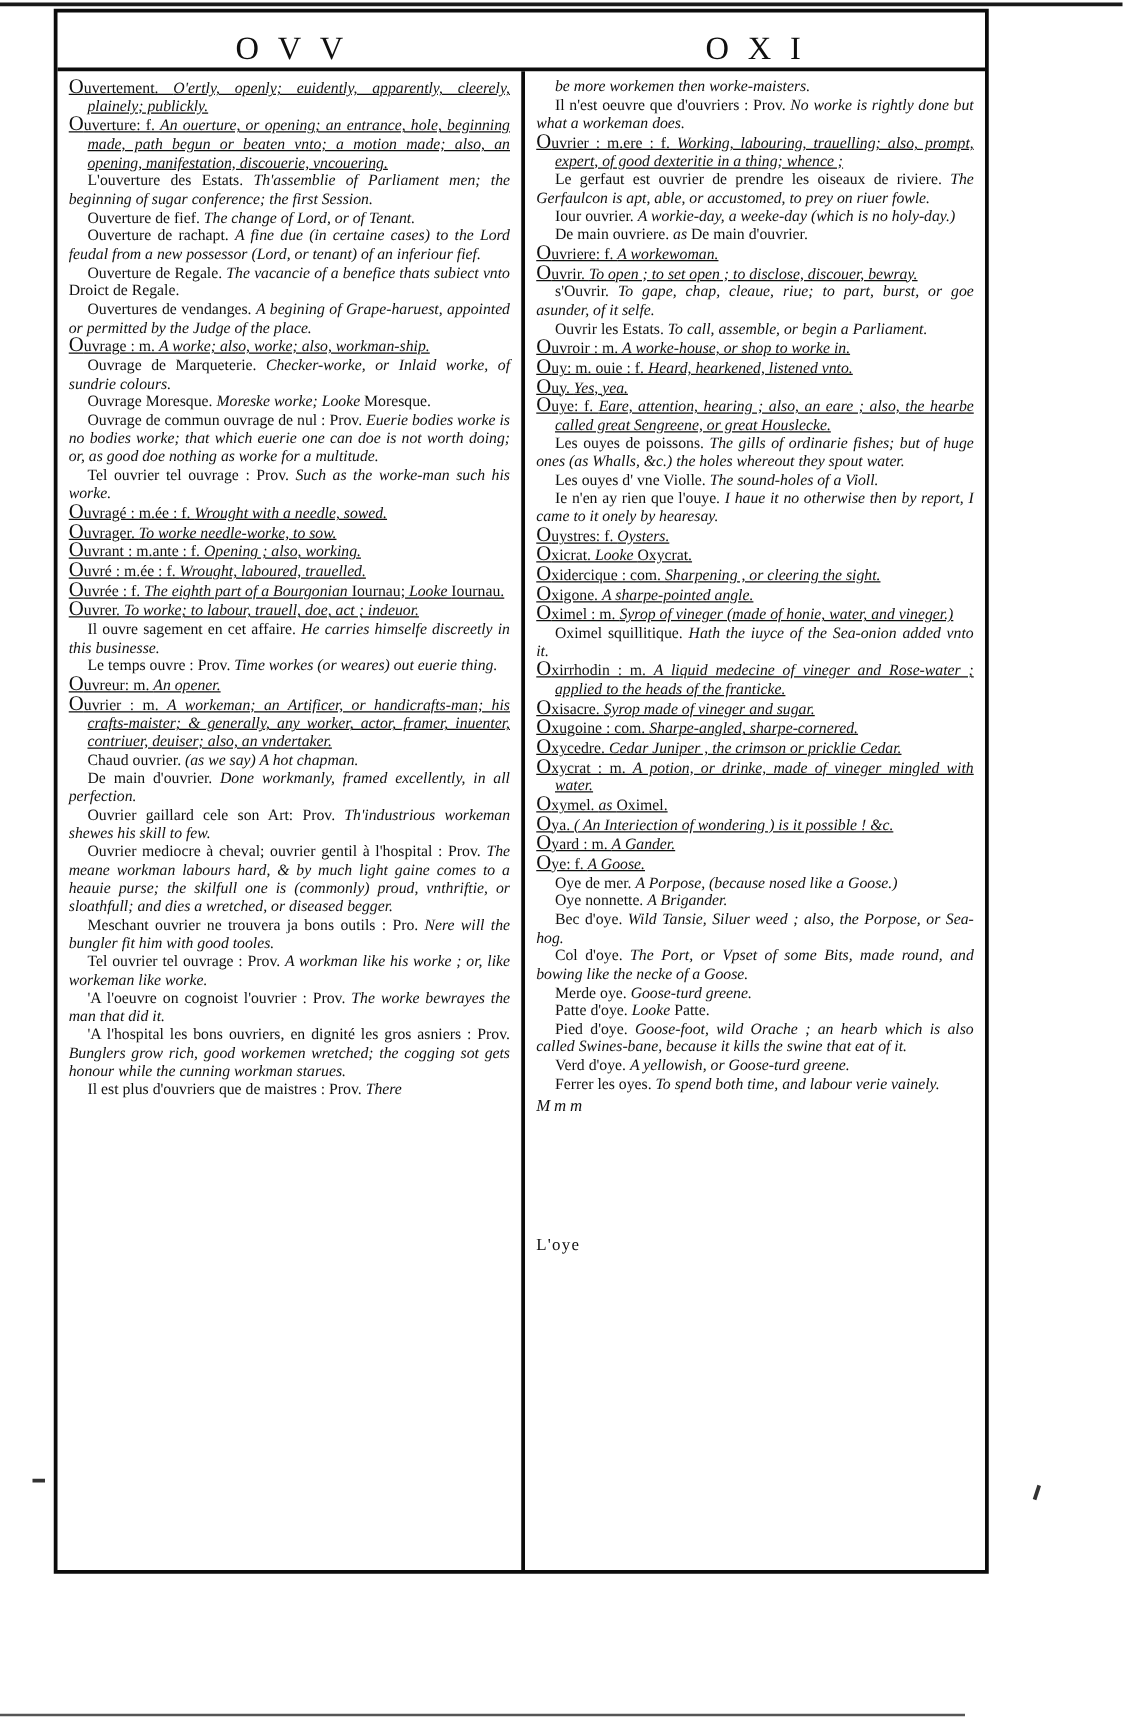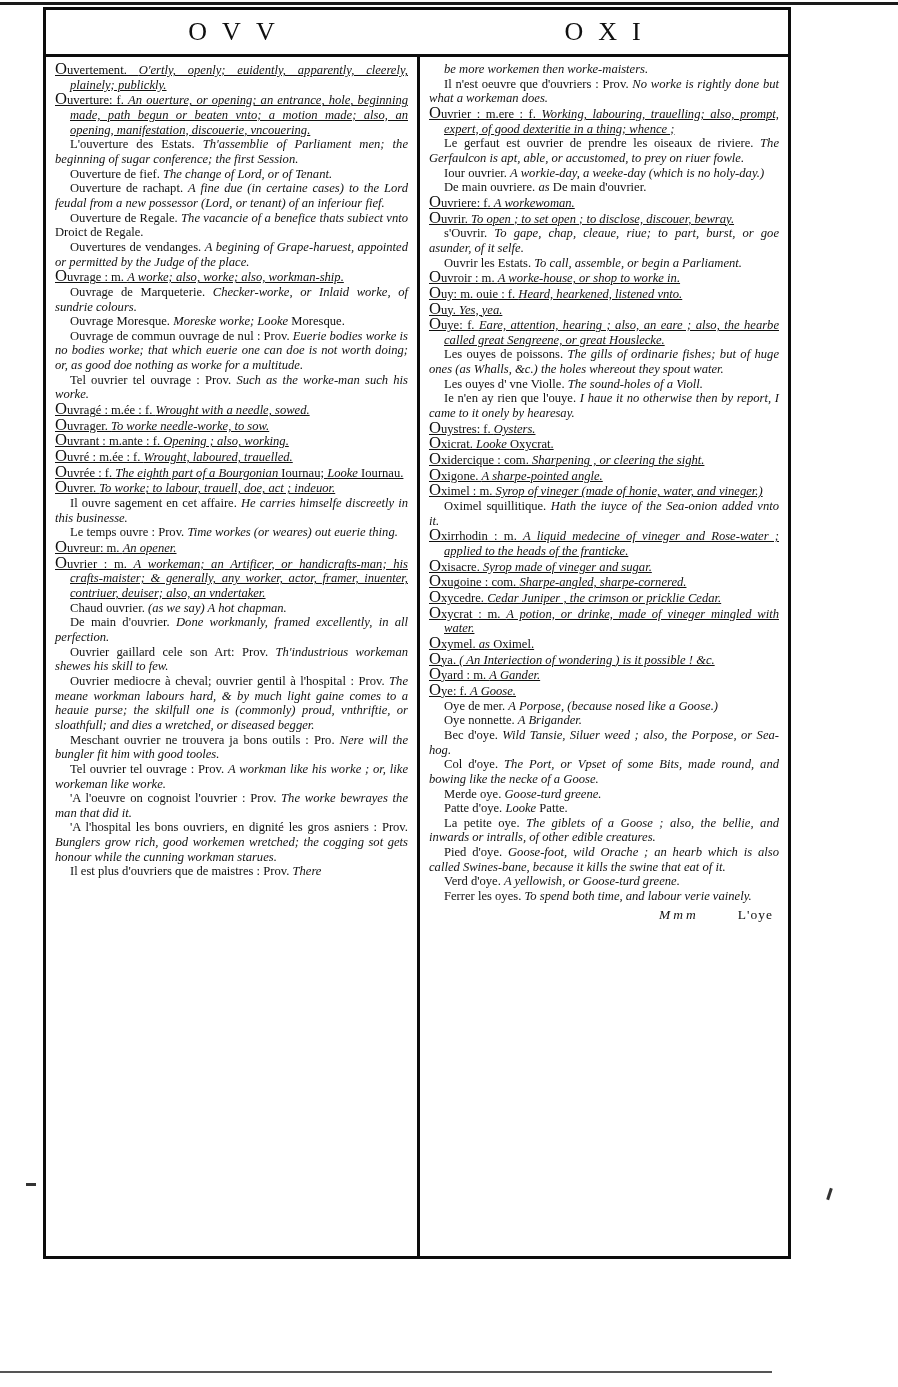--- a/index.html
+++ b/index.html
@@ -6,34 +6,34 @@
   body{width:898px;height:1387px;position:relative;overflow:hidden;
        font-family:"Liberation Serif","DejaVu Serif",serif;color:#101010;}
   .scan-line-top{position:absolute;left:0;top:2px;width:898px;height:3px;background:#1a1a1a;}
   .scan-line-bottom{position:absolute;left:0;top:1371px;width:772px;height:2px;background:#555;}
   .speck{position:absolute;background:#333;}
   .speck-a{left:26px;top:1183px;width:10px;height:3px;}
   .speck-b{left:828px;top:1188px;width:3px;height:12px;transform:rotate(18deg);}
   .frame{position:absolute;left:43px;top:7px;width:748px;height:1252px;
          border:3px solid #0c0c0c;box-sizing:border-box;background:#fff;}
   .hdr{display:flex;height:47px;border-bottom:3px solid #0c0c0c;box-sizing:border-box;
-       align-items:center;}
+       align-items:flex-end;}
   .hdr-cell{width:50%;text-align:center;font-size:26px;letter-spacing:15px;
             text-indent:15px;font-weight:500;}
   .cols{display:flex;height:1199px;}
   .col{width:50%;box-sizing:border-box;padding:5px 9px 0 9px;overflow:hidden;}
   .col-right{border-left:3px solid #0c0c0c;}
   p.entry,p.sub{margin:0;font-size:12.6px;line-height:14.65px;text-align:justify;}
   p.entry{padding-left:15px;text-indent:-15px;text-decoration:underline;}
   p.sub{text-indent:15px;}
   p.entry::first-letter{font-size:1.32em;}
   .rm{font-style:normal;}
   .it{font-style:italic;}
   .sigrow{display:flex;justify-content:flex-end;margin-top:3px;padding-right:6px;
-          font-size:13.5px;gap:39px;}
+          font-size:13.5px;gap:95px;flex-direction:column;}
   .sig{font-style:italic;letter-spacing:3px;}
   .catch{font-style:normal;letter-spacing:1px;}
 </style>
 </head>
 <body>
 
 <div class="scan-line-top"></div>
 <div class="speck speck-a"></div>
 <div class="speck speck-b"></div>
 
@@ -109,21 +109,20 @@
         <p class="entry"><span class="rm">Oxymel. </span><span class="it">as </span><span class="rm">Oximel.</span></p>
         <p class="entry"><span class="rm">Oya. </span><span class="it">( An Interiection of wondering ) is it possible ! &amp;c.</span></p>
         <p class="entry"><span class="rm">Oyard : m. </span><span class="it">A Gander.</span></p>
         <p class="entry"><span class="rm">Oye: f. </span><span class="it">A Goose.</span></p>
         <p class="sub"><span class="rm">Oye de mer. </span><span class="it">A Porpose, (because nosed like a Goose.)</span></p>
         <p class="sub"><span class="rm">Oye nonnette. </span><span class="it">A Brigander.</span></p>
         <p class="sub"><span class="rm">Bec d'oye. </span><span class="it">Wild Tansie, Siluer weed ; also, the Porpose, or Sea-hog.</span></p>
         <p class="sub"><span class="rm">Col d'oye. </span><span class="it">The Port, or Vpset of some Bits, made round, and bowing like the necke of a Goose.</span></p>
         <p class="sub"><span class="rm">Merde oye. </span><span class="it">Goose-turd greene.</span></p>
         <p class="sub"><span class="rm">Patte d'oye. </span><span class="it">Looke </span><span class="rm">Patte.</span></p>
-        <p class="sub"><span class="rm">La petite oye. </span><span class="it">The giblets of a Goose ; also, the bellie, and inwards or intralls, of other edible creatures.</span></p>
         <p class="sub"><span class="rm">Pied d'oye. </span><span class="it">Goose-foot, wild Orache ; an hearb which is also called Swines-bane, because it kills the swine that eat of it.</span></p>
         <p class="sub"><span class="rm">Verd d'oye. </span><span class="it">A yellowish, or Goose-turd greene.</span></p>
         <p class="sub"><span class="rm">Ferrer les oyes. </span><span class="it">To spend both time, and labour verie vainely.</span></p>
         <div class="sigrow">
           <span class="sig">Mmm</span>
           <span class="catch">L'oye</span>
         </div>
       </div>
   </div>
 </div>

